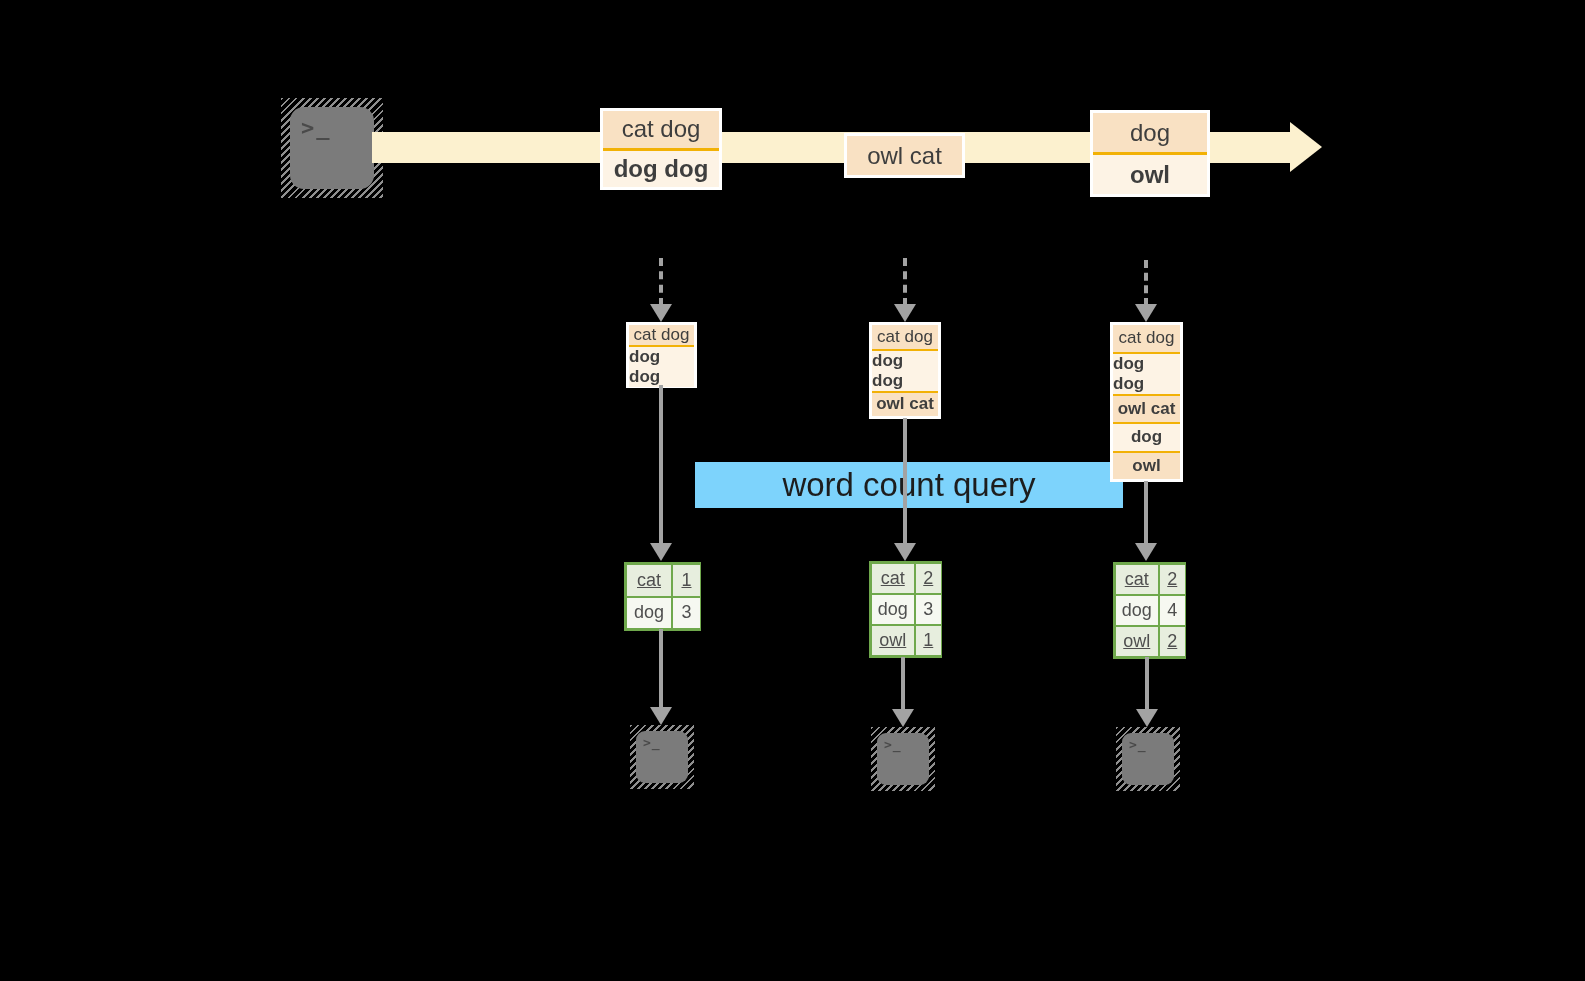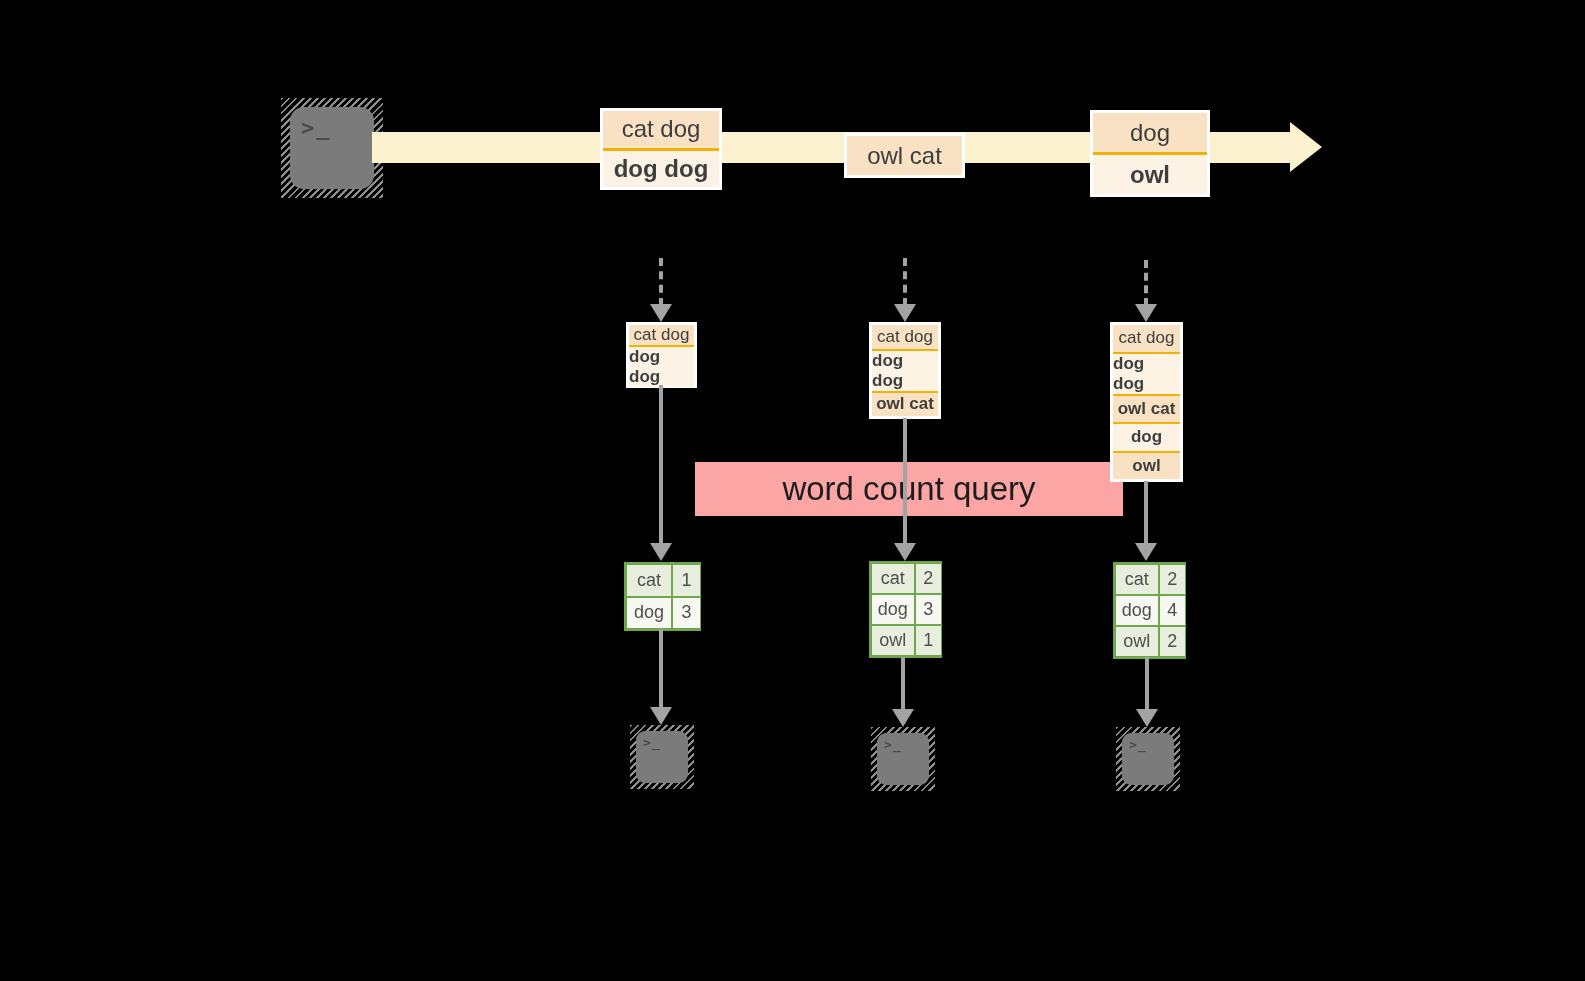--- a/index.html
+++ b/index.html
@@ -45,34 +45,34 @@
   .cream { background:#fdf3e5; }
   
   .dash-line { position:absolute; width:0; border-left:4px dashed #a3a3a3; z-index:3; }
   .shaft { position:absolute; width:4px; background:#a3a3a3; z-index:3; }
   .head-down {
     position:absolute; width:0; height:0; z-index:3;
     border-left:11px solid transparent; border-right:11px solid transparent; border-top:18px solid #a3a3a3;
   }
   
   .query-box {
-    position:absolute; left:695px; top:462px; width:428px; height:54px; background:#fca5a5; z-index:2;
+    position:absolute; left:695px; top:462px; width:428px; height:46px; background:#7dd3fc; z-index:2;
     display:flex; align-items:center; justify-content:center;
   }
   .query-box span { font-size:33px; font-weight:300; color:#1d1d1d; }
   
   .wtable {
     position:absolute; border:3px solid #6fa84c; background:#6fa84c; z-index:3;
     display:grid; grid-template-columns:62% 38%; gap:2px;
   }
   .wtable .tcell {
     display:flex; align-items:center; justify-content:center;
     font-size:18px; color:#4f4f4f;
   }
-  .rowA { background:#e7eede; }
+  .rowA { background:#e7eede;text-decoration:underline; }
   .rowB { background:#f6f8f1; }
 </style>
 </head>
 <body>
 
 <div class="canvas">
 
   <div class="term-outer" style="left:281px; top:98px; width:102px; height:100px;">
     <div class="term-inner">
       <span class="glyph">&gt;_</span>

